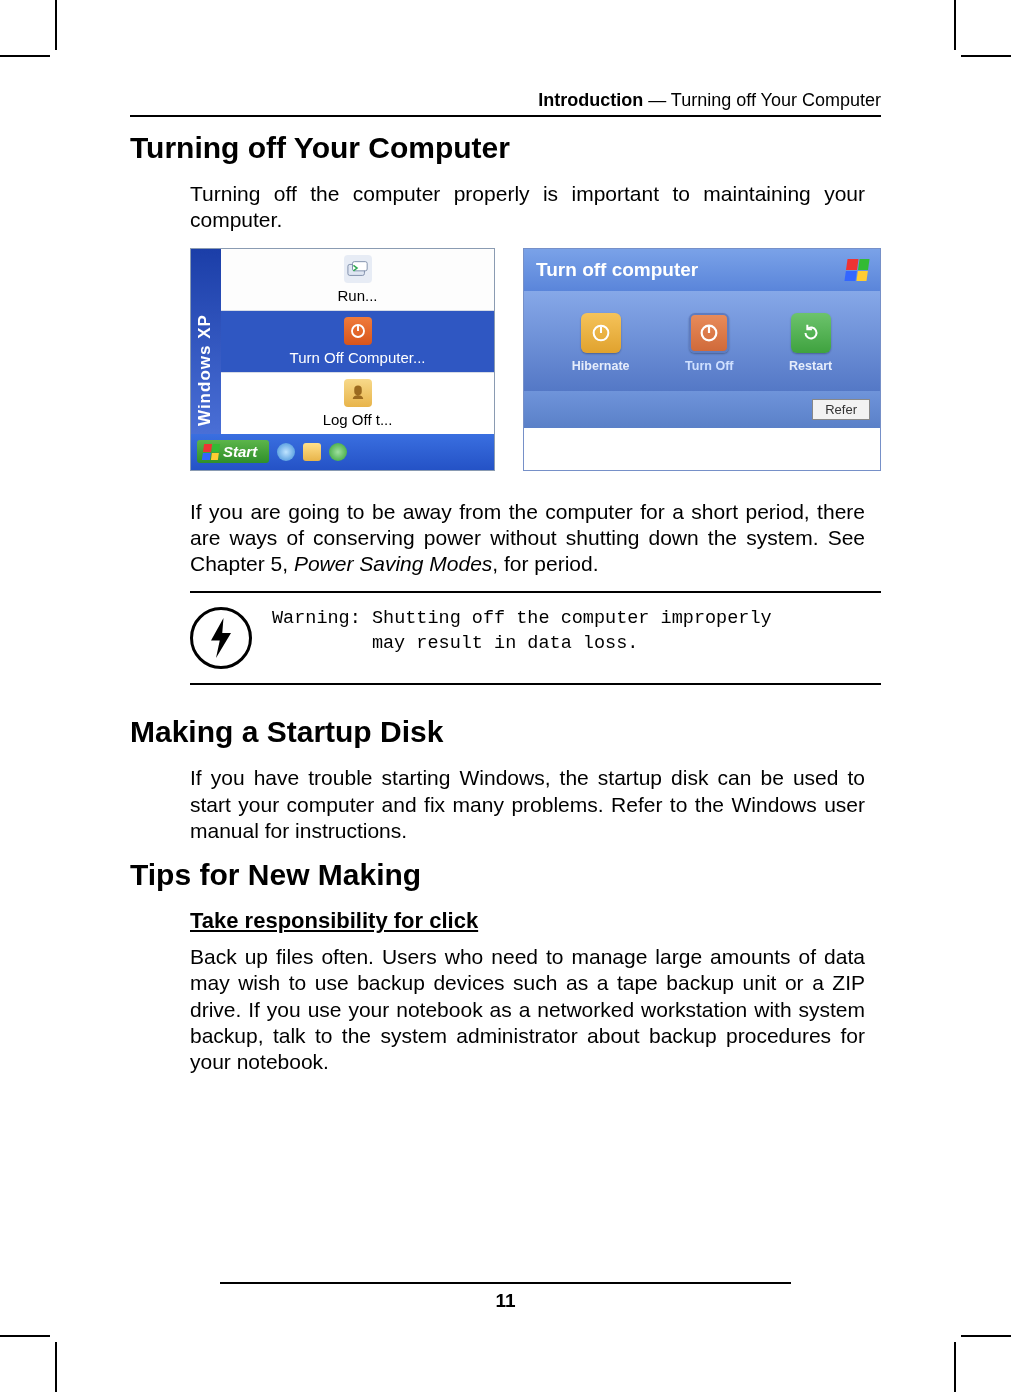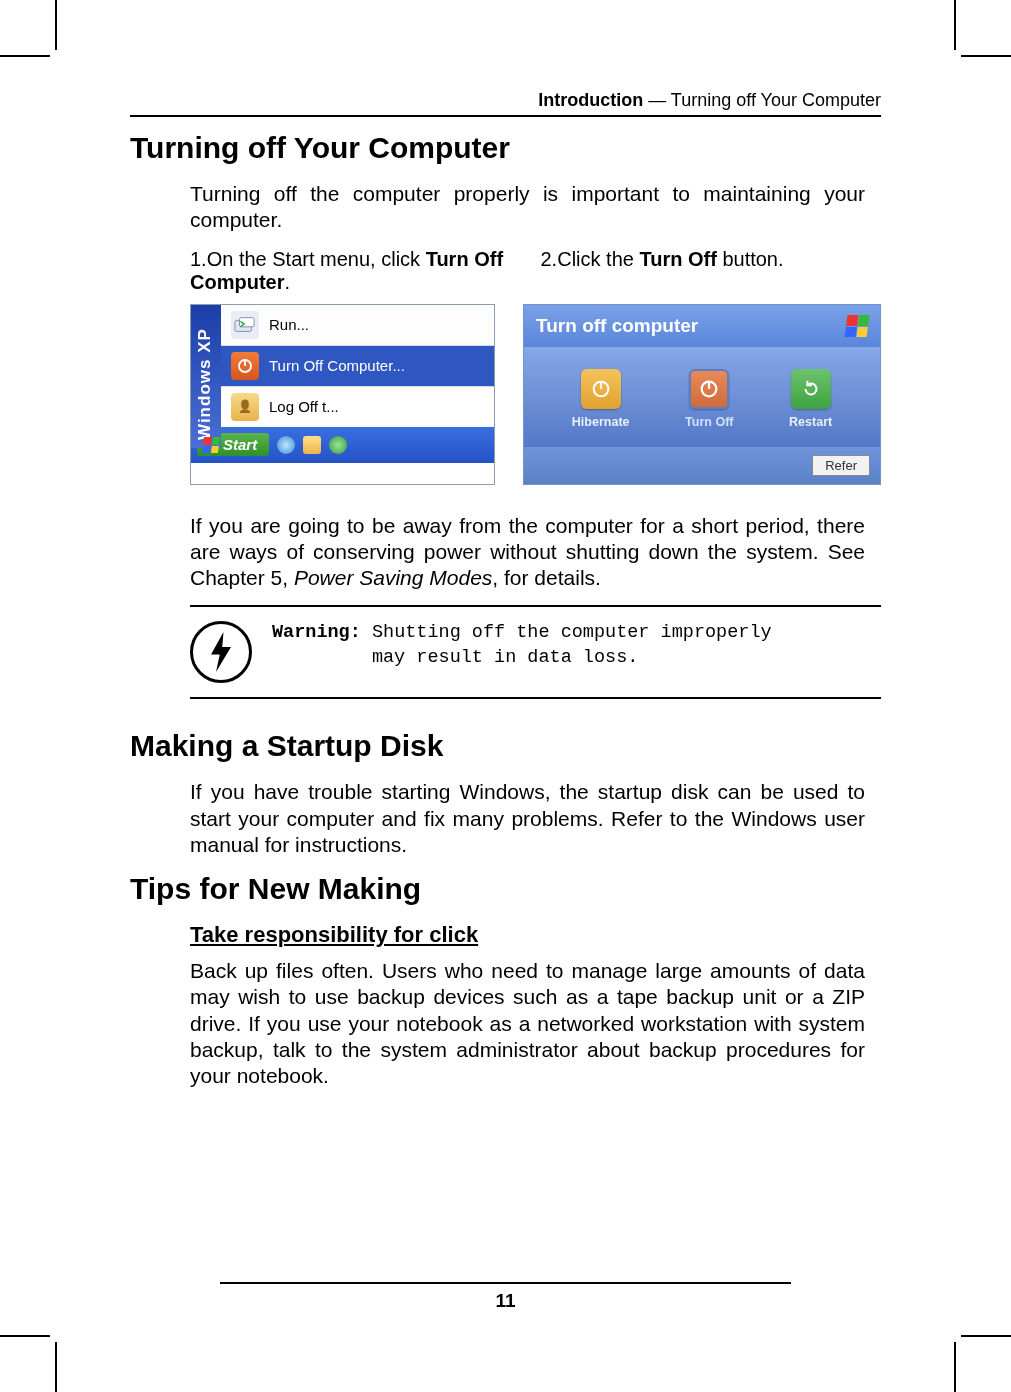--- a/index.html
+++ b/index.html
@@ -78,24 +78,25 @@
     font-weight: bold;
     font-size: 17px;
     padding: 8px 4px;
     box-sizing: border-box;
     letter-spacing: 1px;
   }
   .sm .menu-area { margin-left: 30px; }
   .sm .item {
     display: flex;
     align-items: center;
-    gap: 10px;
+    gap: 4px;
     padding: 6px 10px;
     border-top: 1px solid #d6dbe6;
     background: #fff;
+    flex-direction: column;
   }
   .sm .item.first { border-top: none; background:#fdfdfd; }
   .sm .item.highlight { background: #2f57c2; color: #fff; }
   .sm .ico {
     width: 28px; height: 28px;
     display: inline-flex; align-items:center; justify-content:center;
     border-radius: 4px;
     font-size: 16px;
   }
   .ico-run { background:#e7ecf5; }
@@ -175,21 +176,21 @@
     margin: 10px 0 30px 60px;
   }
   .warning-box .wicon {
     width: 56px; height:56px; border:3px solid #000; border-radius:50%;
     display:flex;align-items:center;justify-content:center;font-size:38px;flex-shrink:0;
   }
   .warning-box .wtext {
     font-family: "Courier New", monospace; font-size:18.5px; line-height:1.35;
     white-space: pre;
   }
-  .warning-box .wtext .b { font-weight:bold; }
+  .warning-box .wtext .b { font-weight:normal; }
 
   h2.sub {
     font-size: 22px; font-weight:bold; text-decoration: underline;
     margin: 6px 0 10px 60px;
   }
 
   .footer-area {
     position:absolute; left:130px; right:130px; bottom: 80px;
     text-align:center;
   }
@@ -214,28 +215,20 @@
 
   <div class="running-head">
     <span class="bold">Introduction</span><span> — </span><span>Turning off Your Computer</span>
   </div>
 
   <h1 class="section">Turning off Your Computer</h1>
 
   <div class="body-indent">
     <p class="body">Turning off the computer properly is important to maintaining your computer.</p>
 
-    <div class="two-col">
-      <div class="col">
-        <span>1.</span><span>On the Start menu, click </span><span class="bold">Turn Off Computer</span><span>.</span>
-      </div>
-      <div class="col">
-        <span>2.</span><span>Click the </span><span class="bold">Turn Off</span><span> button.</span>
-      </div>
-    </div>
 
     <div class="screenshots">
 
       <div class="sm">
         <div class="xp-rail">Windows XP</div>
         <div class="menu-area">
           <div class="item first">
             <span class="ico ico-run">
               <svg viewBox="0 0 24 18">
                   <rect x="1" y="4" width="18" height="12" rx="2" fill="#dfe6f2" stroke="#7a8aa6"></rect>
@@ -318,21 +311,21 @@
             <div class="lbl">Restart</div>
           </div>
         </div>
         <div class="footer">
           <span class="cancel">Refer</span>
         </div>
       </div>
     </div>
 
     <p class="body">
-      <span>If you are going to be away from the computer for a short period, there are ways of conserving power without shutting down the system. See Chapter 5, </span><span class="italic">Power Saving Modes</span><span>, for details.</span>
+      <span>If you are going to be away from the computer for a short period, there are ways of conserving power without shutting down the system. See Chapter 5, </span><span class="italic">Power Saving Modes</span><span>, for period.</span>
     </p>
   </div>
 
   <div class="warning-box">
     <div class="wicon">
       <svg width="30" height="40" viewBox="0 0 24 32">
           <path d="M14 0 L4 18 L11 18 L8 32 L20 12 L13 12 Z" fill="#000"></path>
         </svg>
     </div>
     <div class="wtext"><span class="b">Warning:</span><span> Shutting off the computer improperly</span>

